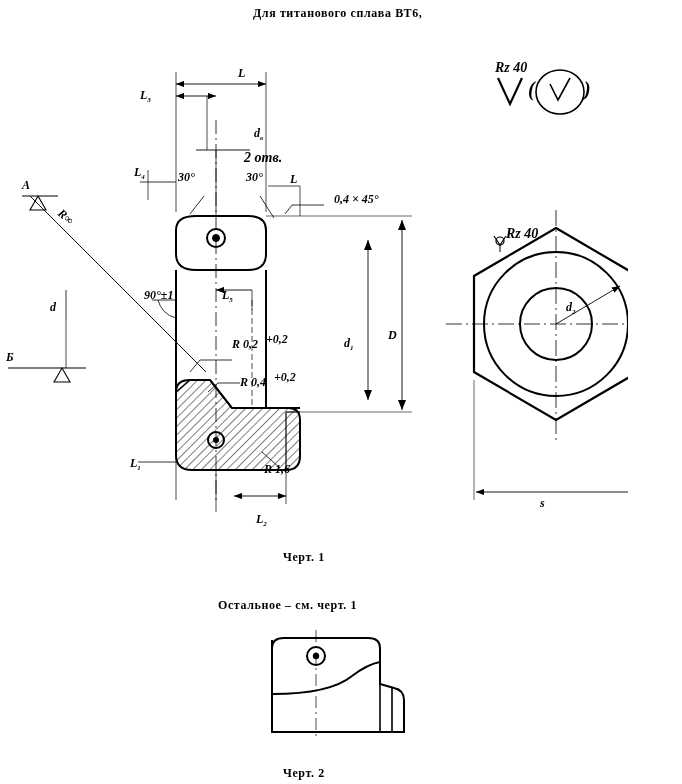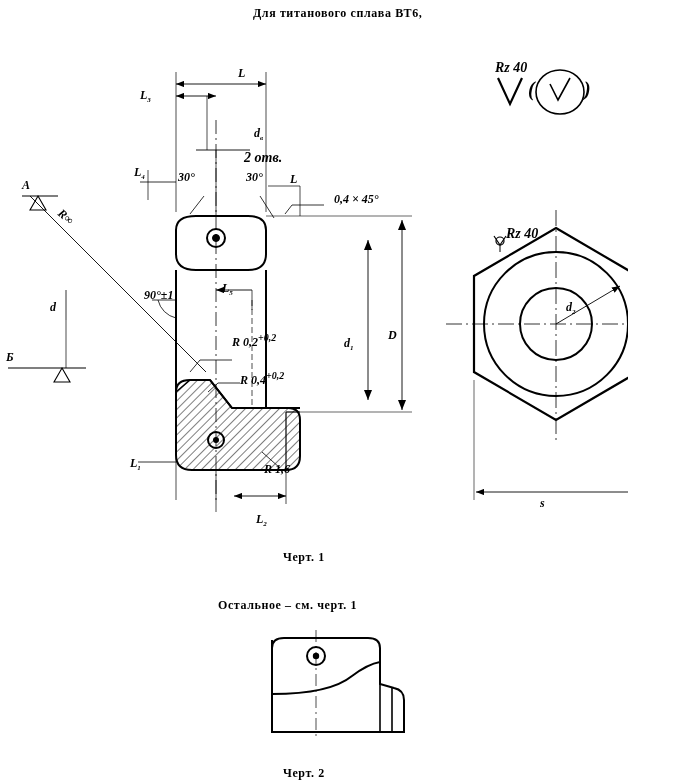--- a/index.html
+++ b/index.html
@@ -38,23 +38,24 @@
     font-size: 12px;
     font-style: italic;
     font-weight: bold;
   }
   .dim-sm {
     font-size: 14px;
     font-style: italic;
     font-weight: bold;
   }
   .sup {
-    font-size: 10px;
+    font-size: 12px;
     vertical-align: super;
     font-style: italic;
+    margin-left: 8px;
   }
   .sub {
     font-size: 7px;
     vertical-align: sub;
     font-style: italic;
   }
   svg {
     position: absolute;
     left: 0;
     top: 0;
@@ -226,21 +227,21 @@
 
   <div class="txt dim" style="left:22px; top:178px;">А</div>
   <div class="txt dim" style="left:6px; top:350px;">Б</div>
 
   <div class="txt dim" style="left:64px; top:206px; transform:rotate(40deg); transform-origin:left top;">R∞</div>
 
   <div class="txt dim" style="left:50px; top:300px;">d</div>
 
   <div class="txt dim" style="left:120px; top:288px;margin-left:24px;">90°±1'</div>
 
-  <div class="txt dim" style="left:222px; top:281px;"><span>L</span><span class="sub">5</span></div>
+  <div class="txt dim" style="left:222px; top:288px;"><span>L</span><span class="sub">5</span></div>
 
   <div class="txt dim" style="left:232px; top:332px;"><span>R 0,2</span><span class="sup">+0,2</span></div>
   <div class="txt dim" style="left:240px; top:370px;"><span>R 0,4</span><span class="sup">+0,2</span></div>
   <div class="txt dim" style="left:264px; top:462px;">R 1,6</div>
 
   <div class="txt dim" style="left:344px; top:336px;"><span>d</span><span class="sub">1</span></div>
   <div class="txt dim" style="left:388px; top:328px;">D</div>
 
   <div class="txt dim" style="left:130px; top:456px;"><span>L</span><span class="sub">1</span></div>
   <div class="txt dim" style="left:256px; top:492px;margin-top:20px;"><span>L</span><span class="sub">2</span></div>

